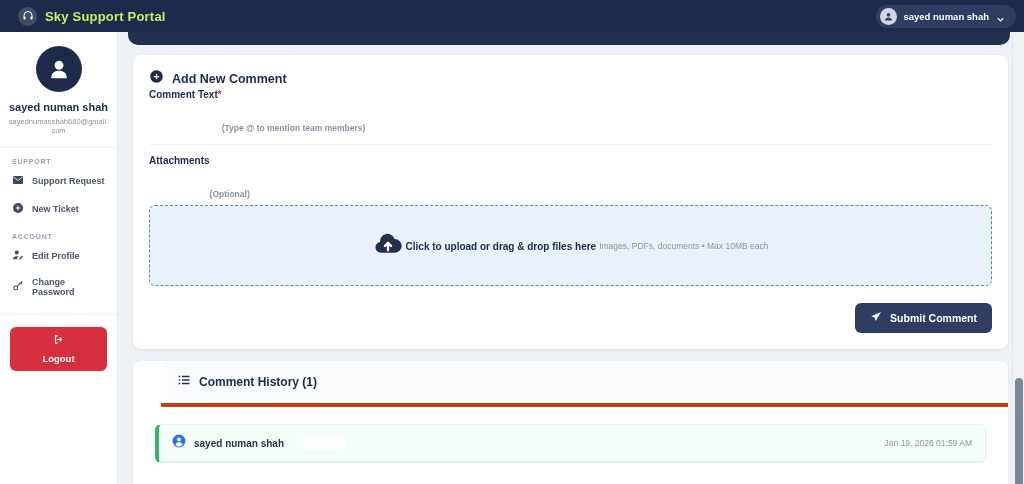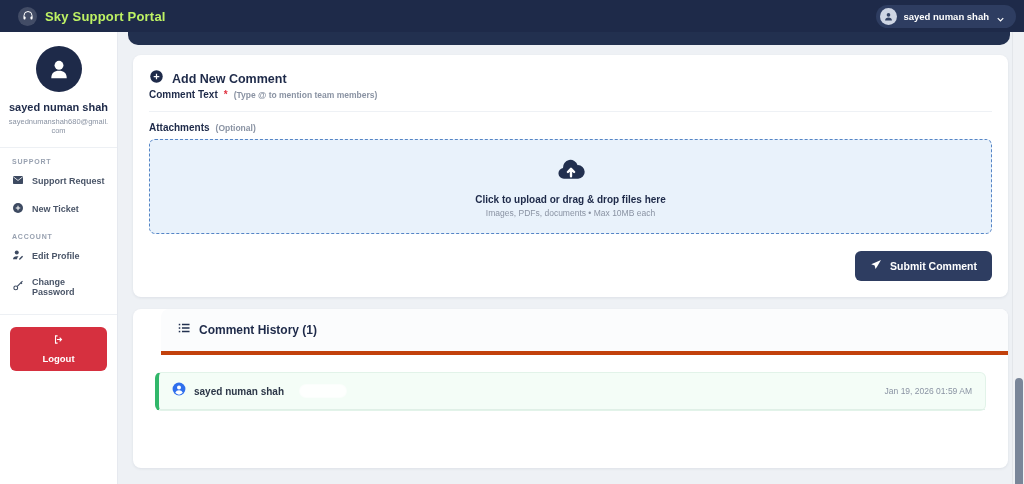--- a/index.html
+++ b/index.html
@@ -50,31 +50,31 @@
   
   .main { position:absolute; top:32px; left:118px; width:894px; height:452px; }
   .header-strip { height:13px; margin:0 2px 0 10px; background:#22304f;
                   border-radius:0 0 10px 10px; }
   .card { background:#fff; border-radius:8px; margin:0 4px 0 15px;
           box-shadow:0 1px 3px rgba(25,39,70,.08); }
   .card-form { margin-top:10px; padding:14px 16px 16px; }
   .form-head { display:flex; align-items:center; gap:8px; margin-bottom:1px; }
   .form-head svg { width:15px; height:15px; color:#1e2a49; }
   .form-head-title { font-size:12.5px; font-weight:bold; color:#1e2a49; }
-  .label-row { display:flex; align-items:center; gap:6px; margin-bottom:6px; }
+  .label-row { display:flex; align-items:flex-start; margin-bottom:6px; }
   .field-label { font-size:10px; font-weight:bold; color:#1e2a49; }
   .req { color:#e0303f; font-weight:bold; font-size:10px; }
-  .hint { font-size:8.5px; font-weight:bold; color:#8a93a3; }
+  .hint { font-size:8.5px; font-weight:bold; color:#8a93a3;margin-top:34px; }
   textarea.comment-box { width:100%; height:62px; border:1px solid #d9dee6; border-radius:6px;
             padding:9px 10px; font-size:10px; color:#333; resize:both;
             font-family:"Liberation Sans", sans-serif; outline:none; }
   textarea.comment-box::placeholder { color:#9aa3b2; }
   .form-sep { border:none; border-top:1px solid #eef1f5; margin:11px 0 10px; }
-  .dropzone { margin-top:6px; height:95px; background:#e9f2fb; border:1.5px dashed #5585c6;
-              border-radius:6px; display:flex; flex-direction:column; align-items:center;
+  .dropzone { margin-top:6px; height:81px; background:#e9f2fb; border:1.5px dashed #5585c6;
+              border-radius:6px; display:flex; flex-direction:row; align-items:center;
               justify-content:center; gap:3px; cursor:pointer; }
   .dz-icon svg { width:30px; height:30px; color:#22304f; }
   .dz-title { font-size:10px; font-weight:bold; color:#1e2a49; margin-top:2px; }
   .dz-sub { font-size:8.5px; color:#8a93a3; }
   .form-actions { display:flex; justify-content:flex-end; margin-top:17px; }
   .submit-btn { background:#2e3d61; color:#fff; border:none; border-radius:6px;
                 padding:8px 15px; font-size:10.5px; font-weight:bold; display:flex;
                 align-items:center; gap:8px; cursor:pointer;
                 font-family:"Liberation Sans", sans-serif; }
   .submit-btn svg { width:12px; height:12px; }

